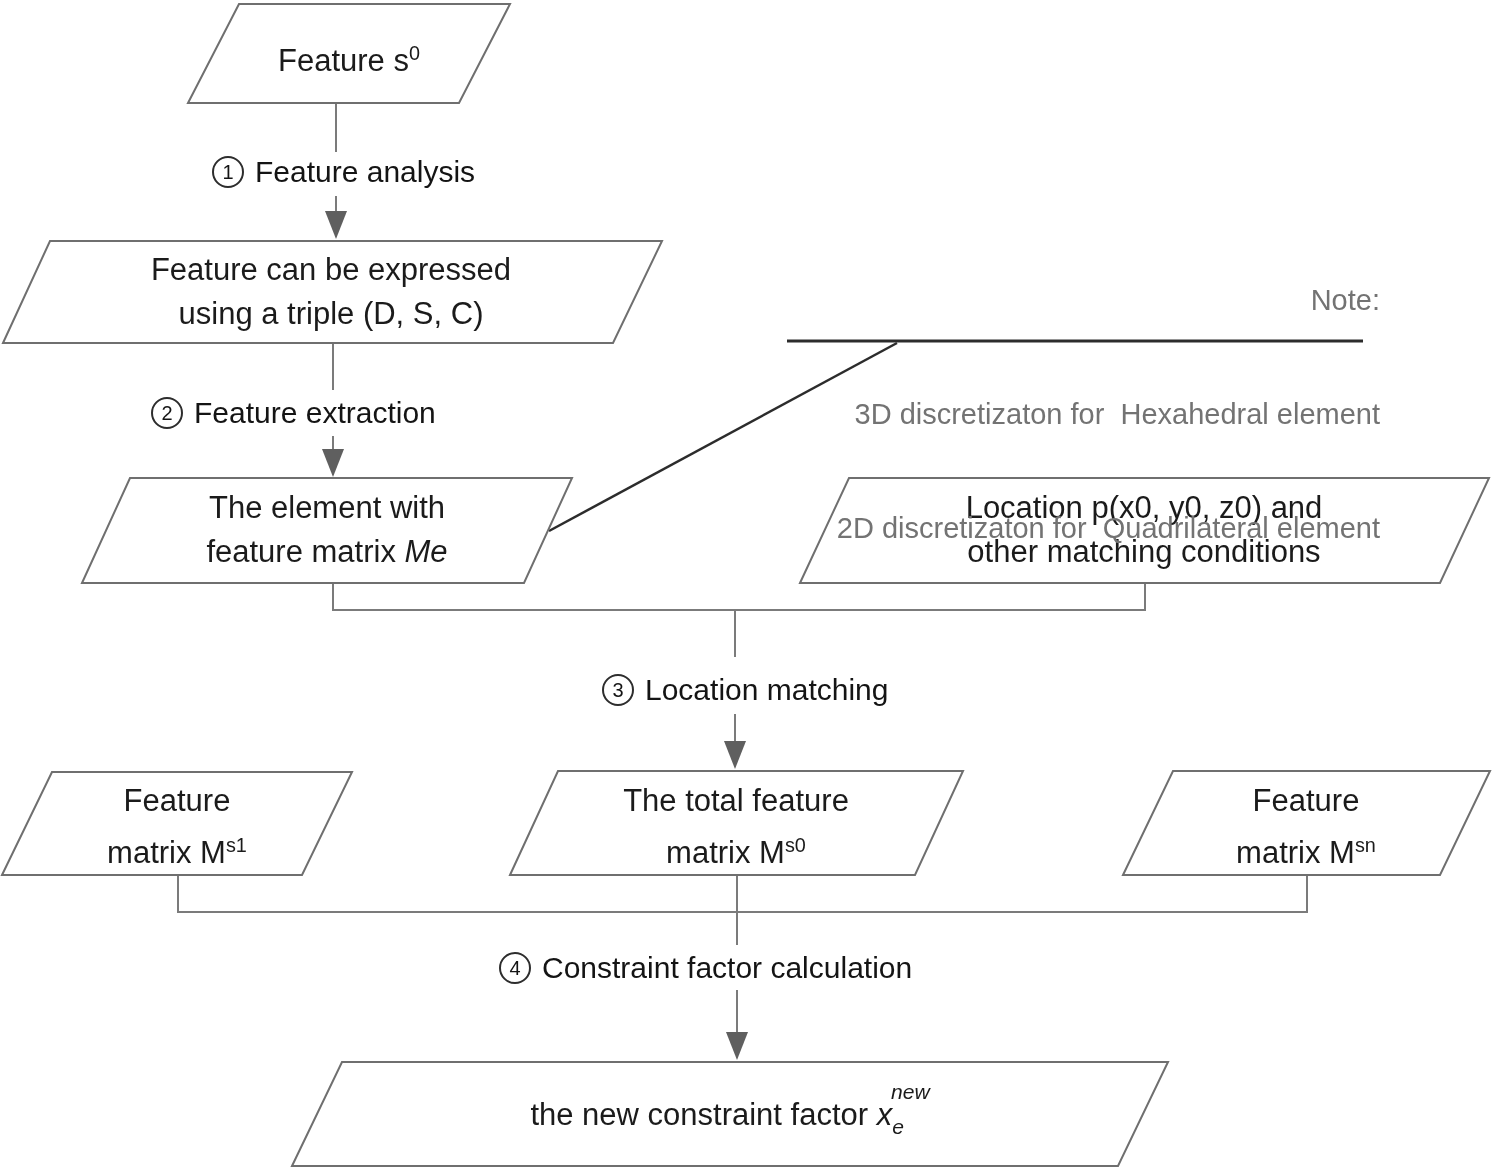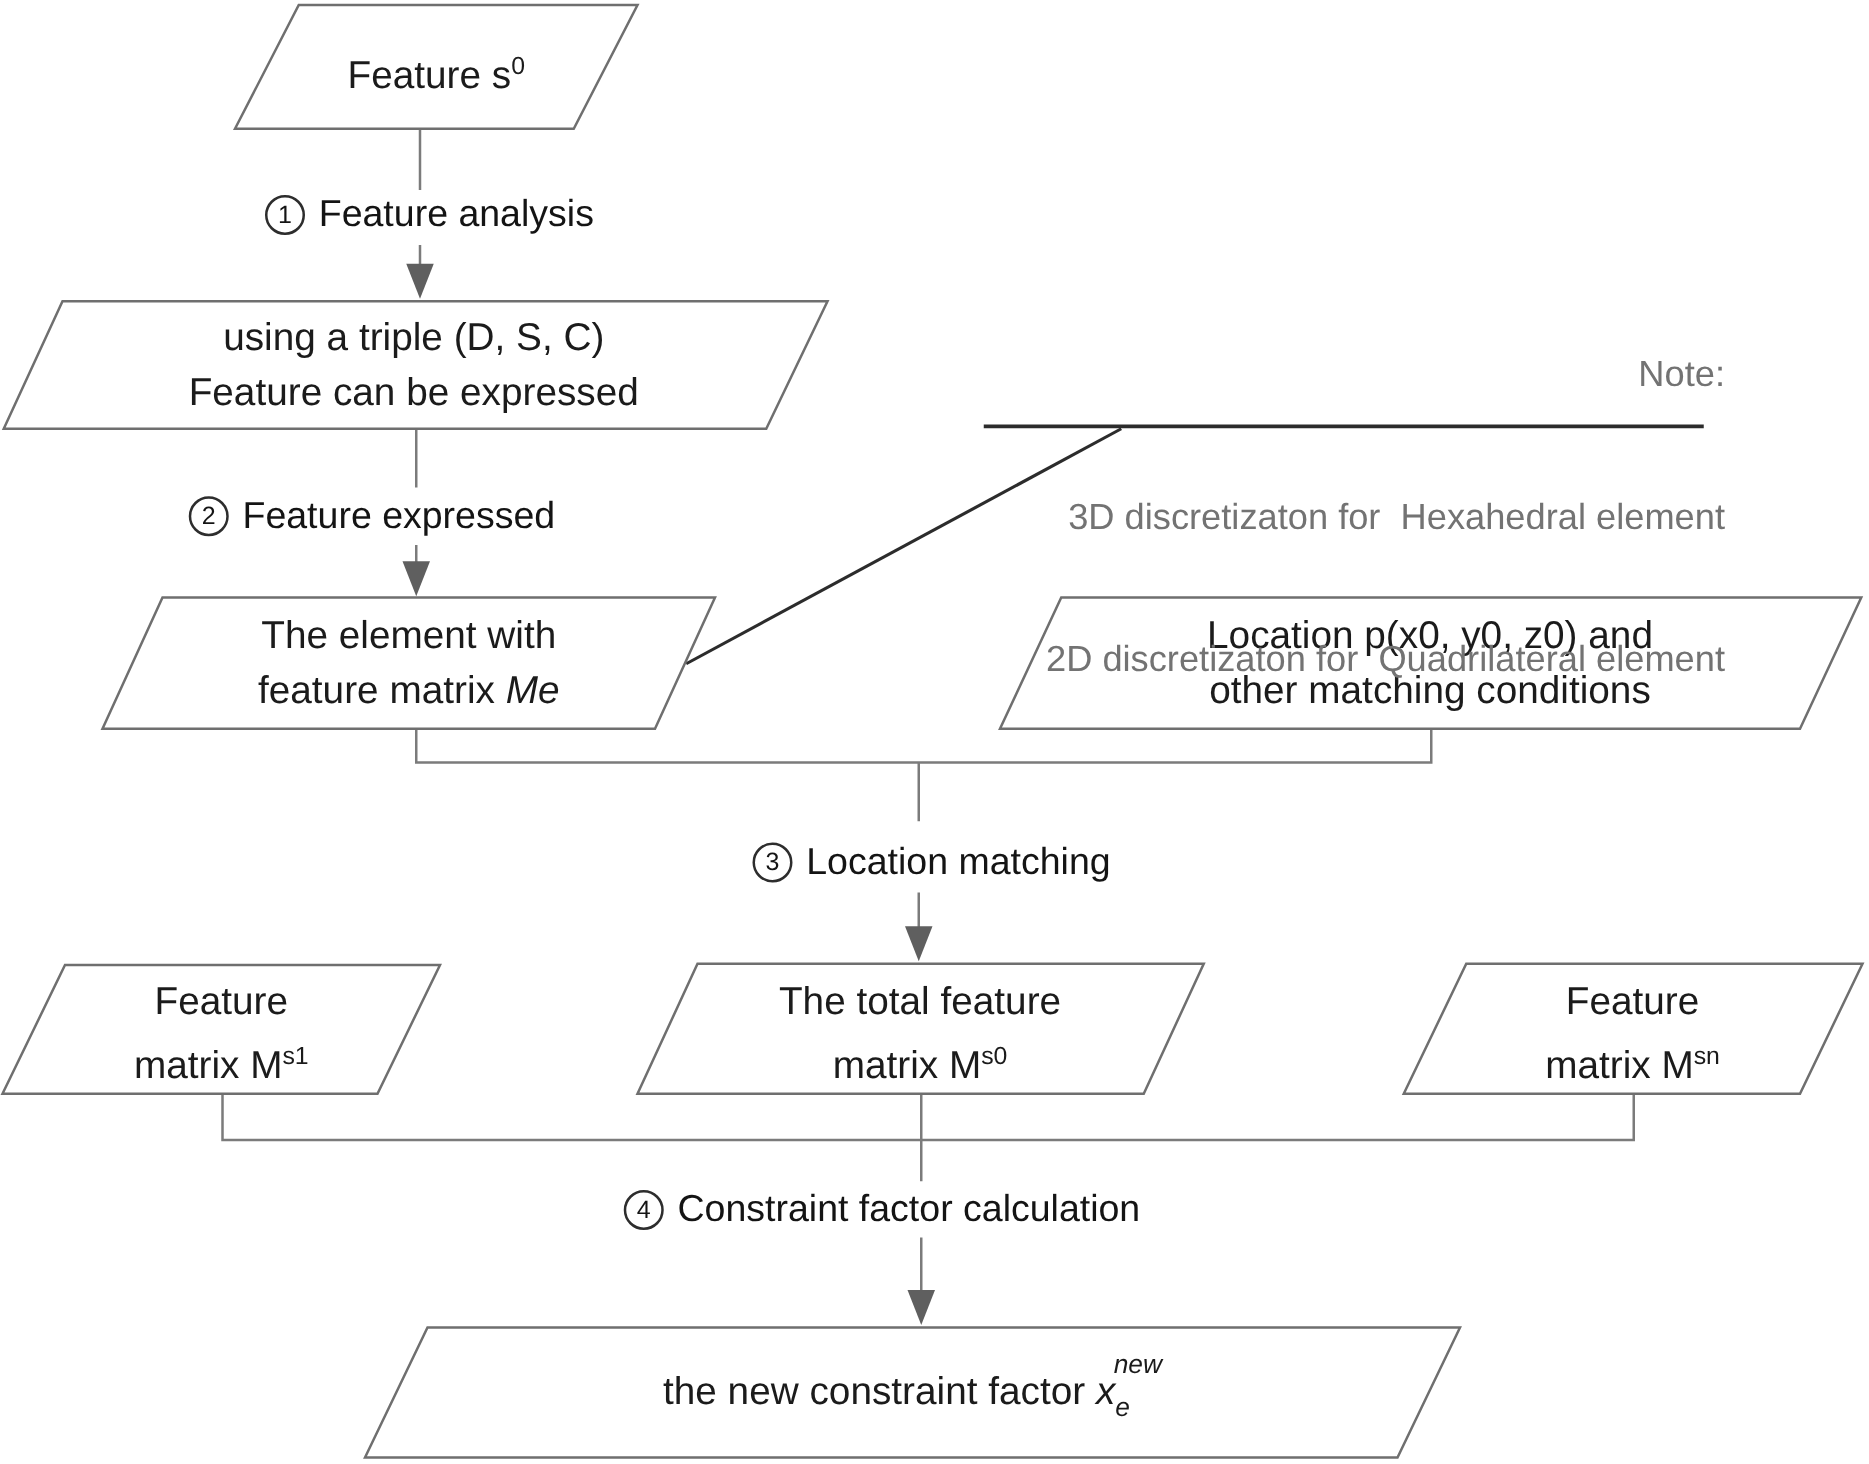--- a/index.html
+++ b/index.html
@@ -82,22 +82,22 @@
       <polygon points="735,769 724,741 746,741"></polygon>
       <polygon points="737,1060 726,1032 748,1032"></polygon>
     </g>
   </svg>
 
   <div class="ntext" style="left:189px;top:31px;width:320px;">
     <div><span>Feature s</span><sup class="sp">0</sup></div>
   </div>
 
   <div class="ntext" style="left:81px;top:248px;width:500px;">
+    <div>Feature can be expressed</div>
     <div>using a triple (D, S, C)</div>
-    <div>Feature can be expressed</div>
   </div>
 
   <div class="ntext" style="left:107px;top:486px;width:440px;">
     <div>The element with</div>
     <div><span>feature matrix </span><i>Me</i></div>
   </div>
 
   <div class="ntext" style="left:864px;top:486px;width:560px;">
     <div>Location p(x0, y0, z0) and</div>
     <div>other matching conditions</div>
@@ -121,21 +121,21 @@
   <div class="ntext" style="left:390px;top:1070px;width:680px;">
     <div><span>the new constraint factor </span><i>x</i><sub class="vsub">e</sub><sup class="vsup">new</sup></div>
   </div>
 
   <div class="step" style="left:212px;top:155px;">
     <span class="badge">1</span>
     <span>Feature analysis</span>
   </div>
   <div class="step" style="left:151px;top:396px;">
     <span class="badge">2</span>
-    <span>Feature expressed</span>
+    <span>Feature extraction</span>
   </div>
   <div class="step" style="left:602px;top:673px;">
     <span class="badge">3</span>
     <span>Location matching</span>
   </div>
   <div class="step" style="left:499px;top:951px;">
     <span class="badge">4</span>
     <span>Constraint factor calculation</span>
   </div>
 

